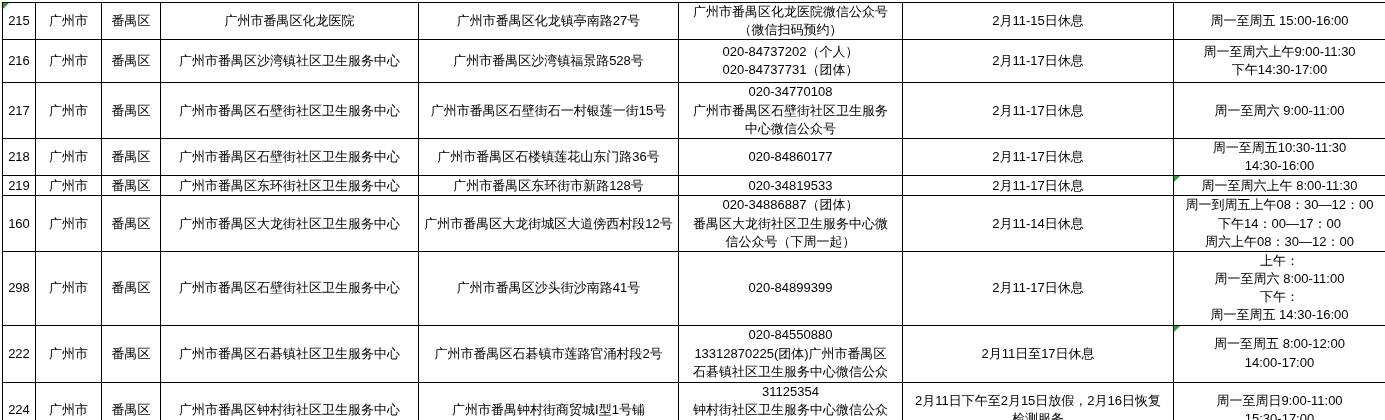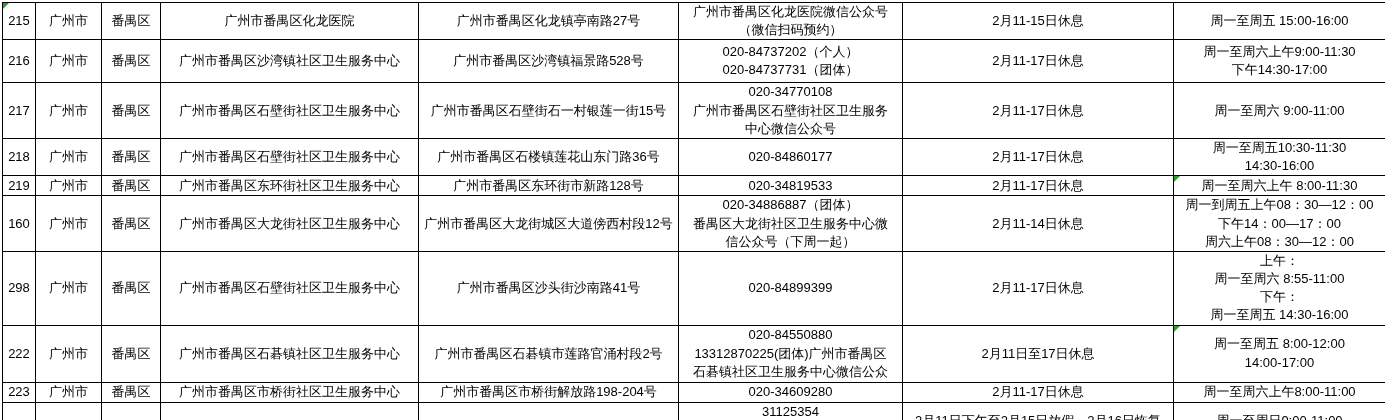--- a/index.html
+++ b/index.html
@@ -120,46 +120,36 @@
   </tr>
         <tr style="height: 64px;">
     <td>298</td>
     <td>广州市</td>
     <td>番禺区</td>
     <td>广州市番禺区石壁街社区卫生服务中心</td>
     <td>广州市番禺区沙头街沙南路41号</td>
     <td>020-84899399</td>
     <td>2月11-17日休息</td>
     <td>上午：
-周一至周六 8:55-11:00
+周一至周六 8:00-11:00
 下午：
 周一至周五 14:30-16:00</td>
   </tr>
         <tr style="height: 57px;">
     <td>222</td>
     <td>广州市</td>
     <td>番禺区</td>
     <td>广州市番禺区石碁镇社区卫生服务中心</td>
     <td>广州市番禺区石碁镇市莲路官涌村段2号</td>
     <td>020-84550880
 13312870225(团体)广州市番禺区
 石碁镇社区卫生服务中心微信公众</td>
     <td>2月11日至17日休息</td>
     <td><span class="tri"></span>周一至周五 8:00-12:00
 14:00-17:00</td>
-  </tr>
-        <tr style="height: 20px;">
-    <td>223</td>
-    <td>广州市</td>
-    <td>番禺区</td>
-    <td>广州市番禺区市桥街社区卫生服务中心</td>
-    <td>广州市番禺区市桥街解放路198-204号</td>
-    <td>020-34609280</td>
-    <td>2月11-17日休息</td>
-    <td>周一至周六上午8:00-11:00</td>
   </tr>
         <tr style="height: 44px;">
     <td>224</td>
     <td>广州市</td>
     <td>番禺区</td>
     <td>广州市番禺区钟村街社区卫生服务中心</td>
     <td>广州市番禺钟村街商贸城I型1号铺</td>
     <td>31125354
 钟村街社区卫生服务中心微信公众
 号</td>

